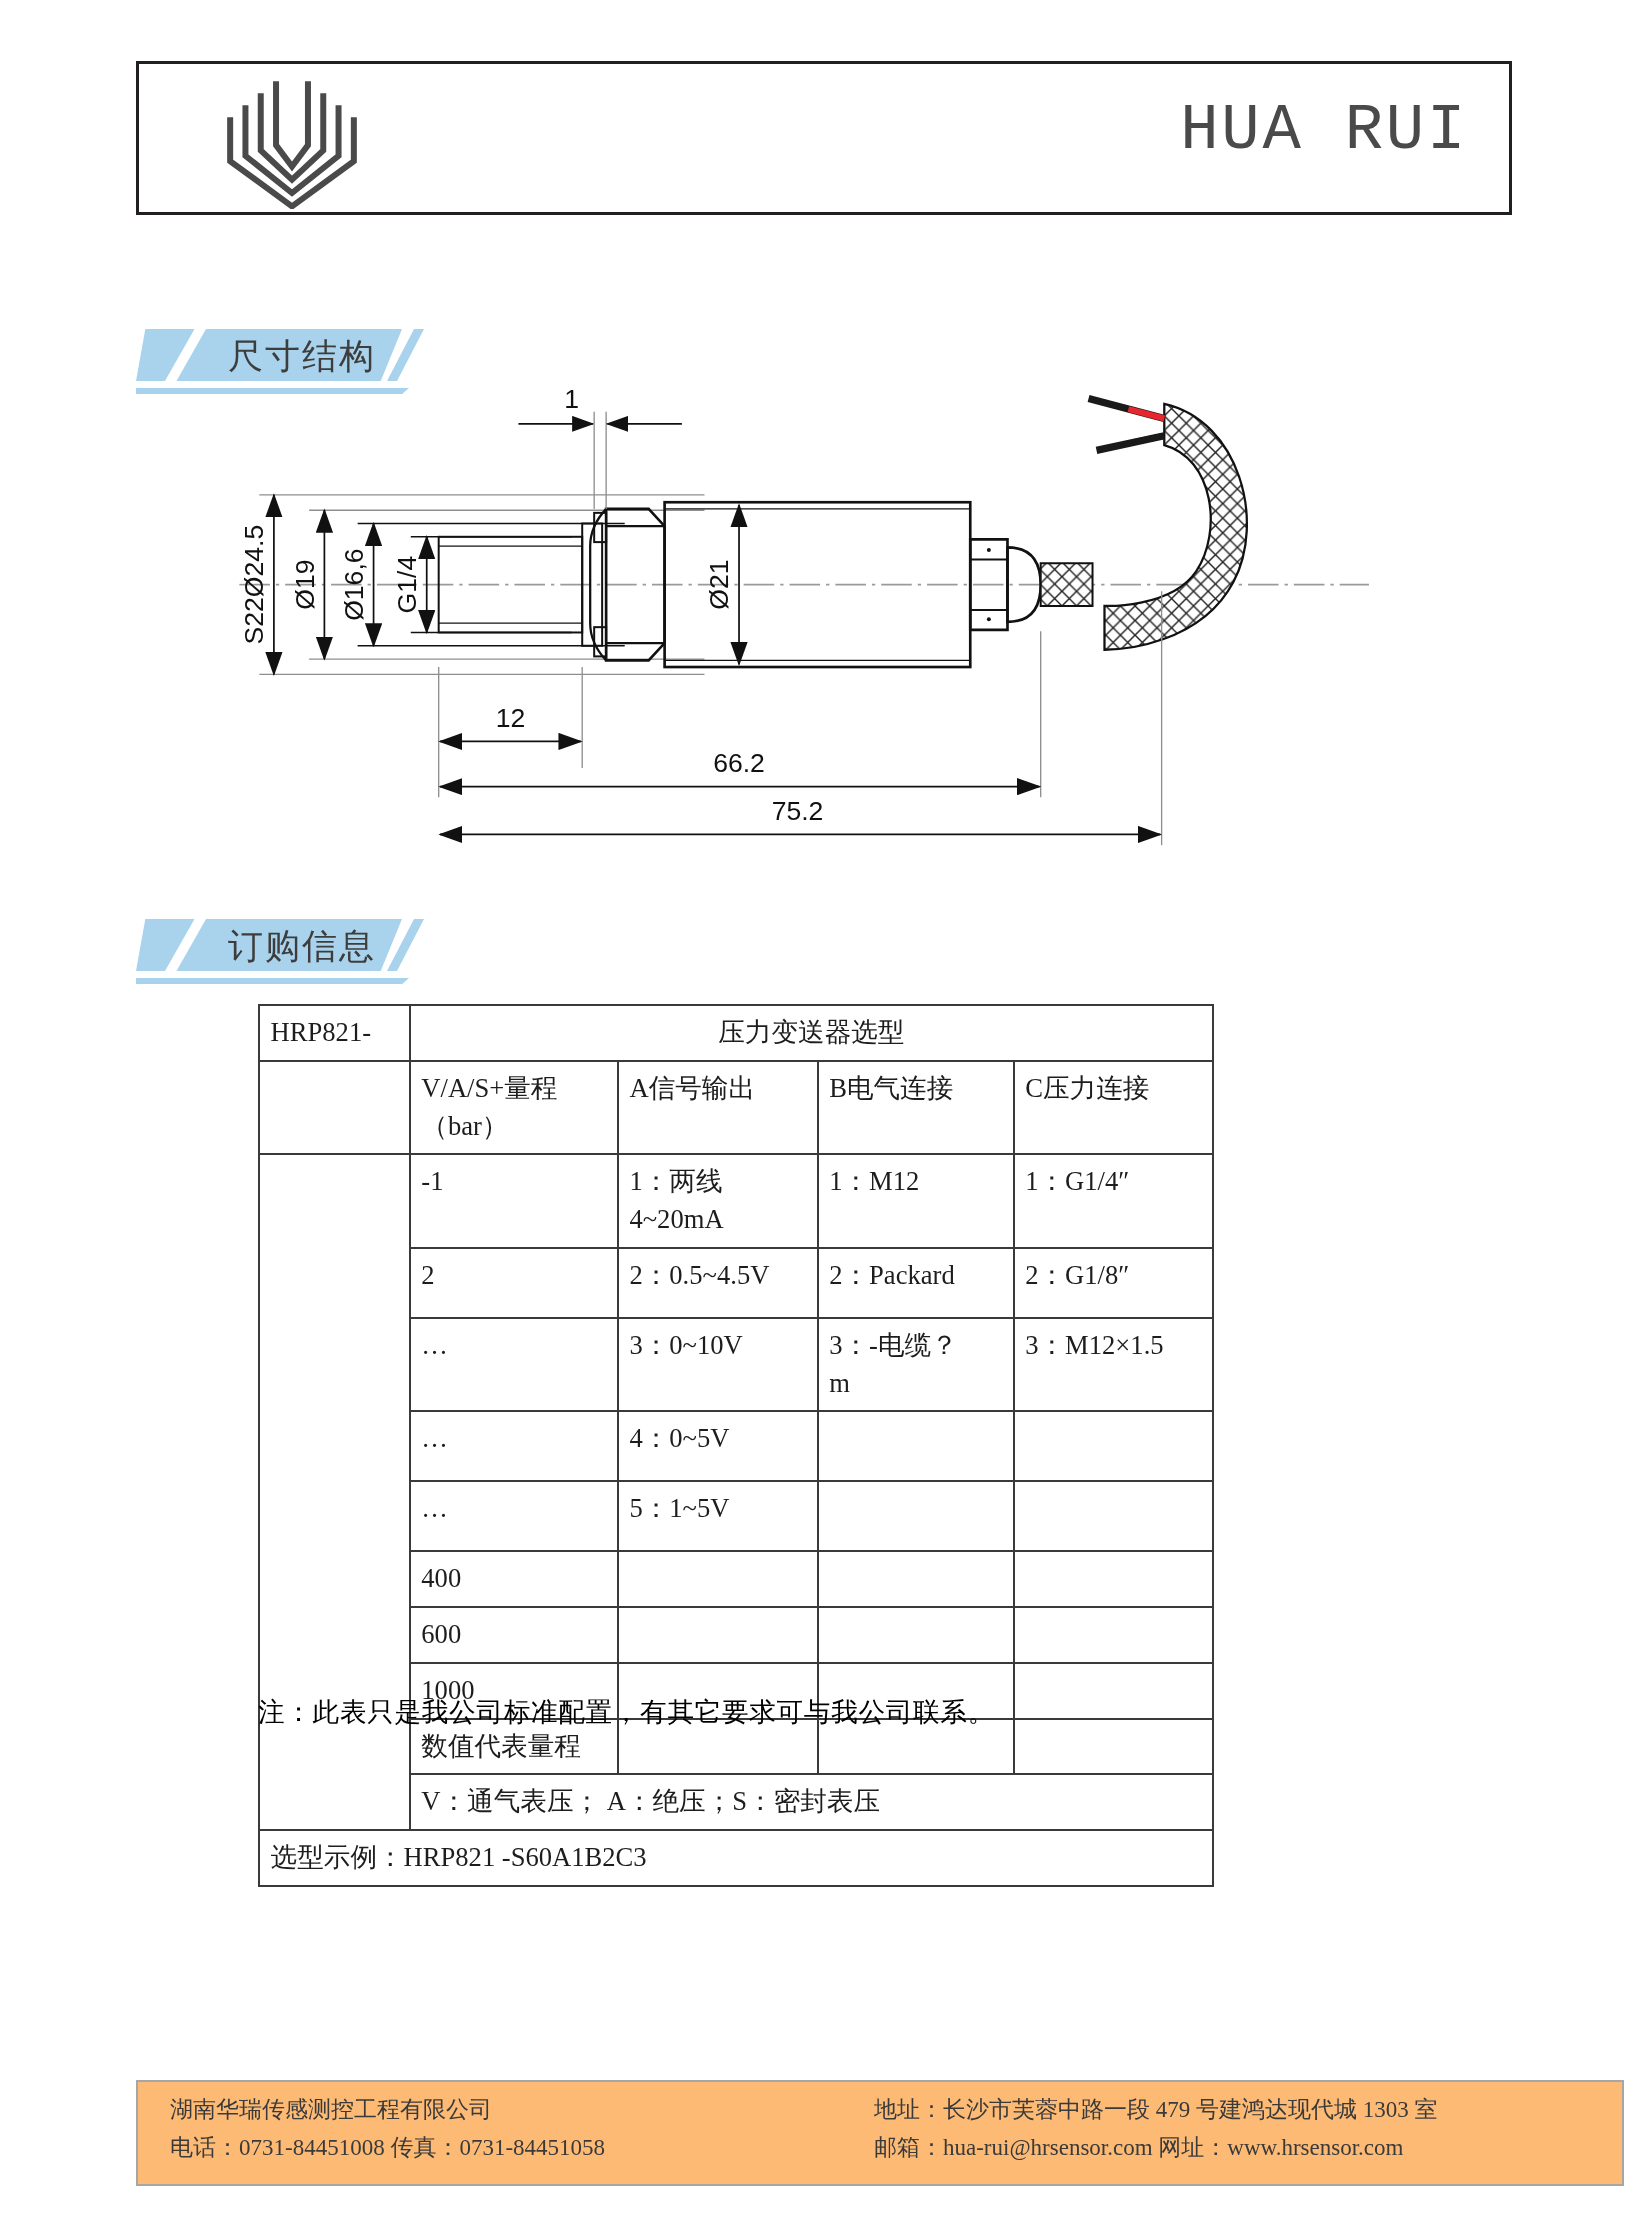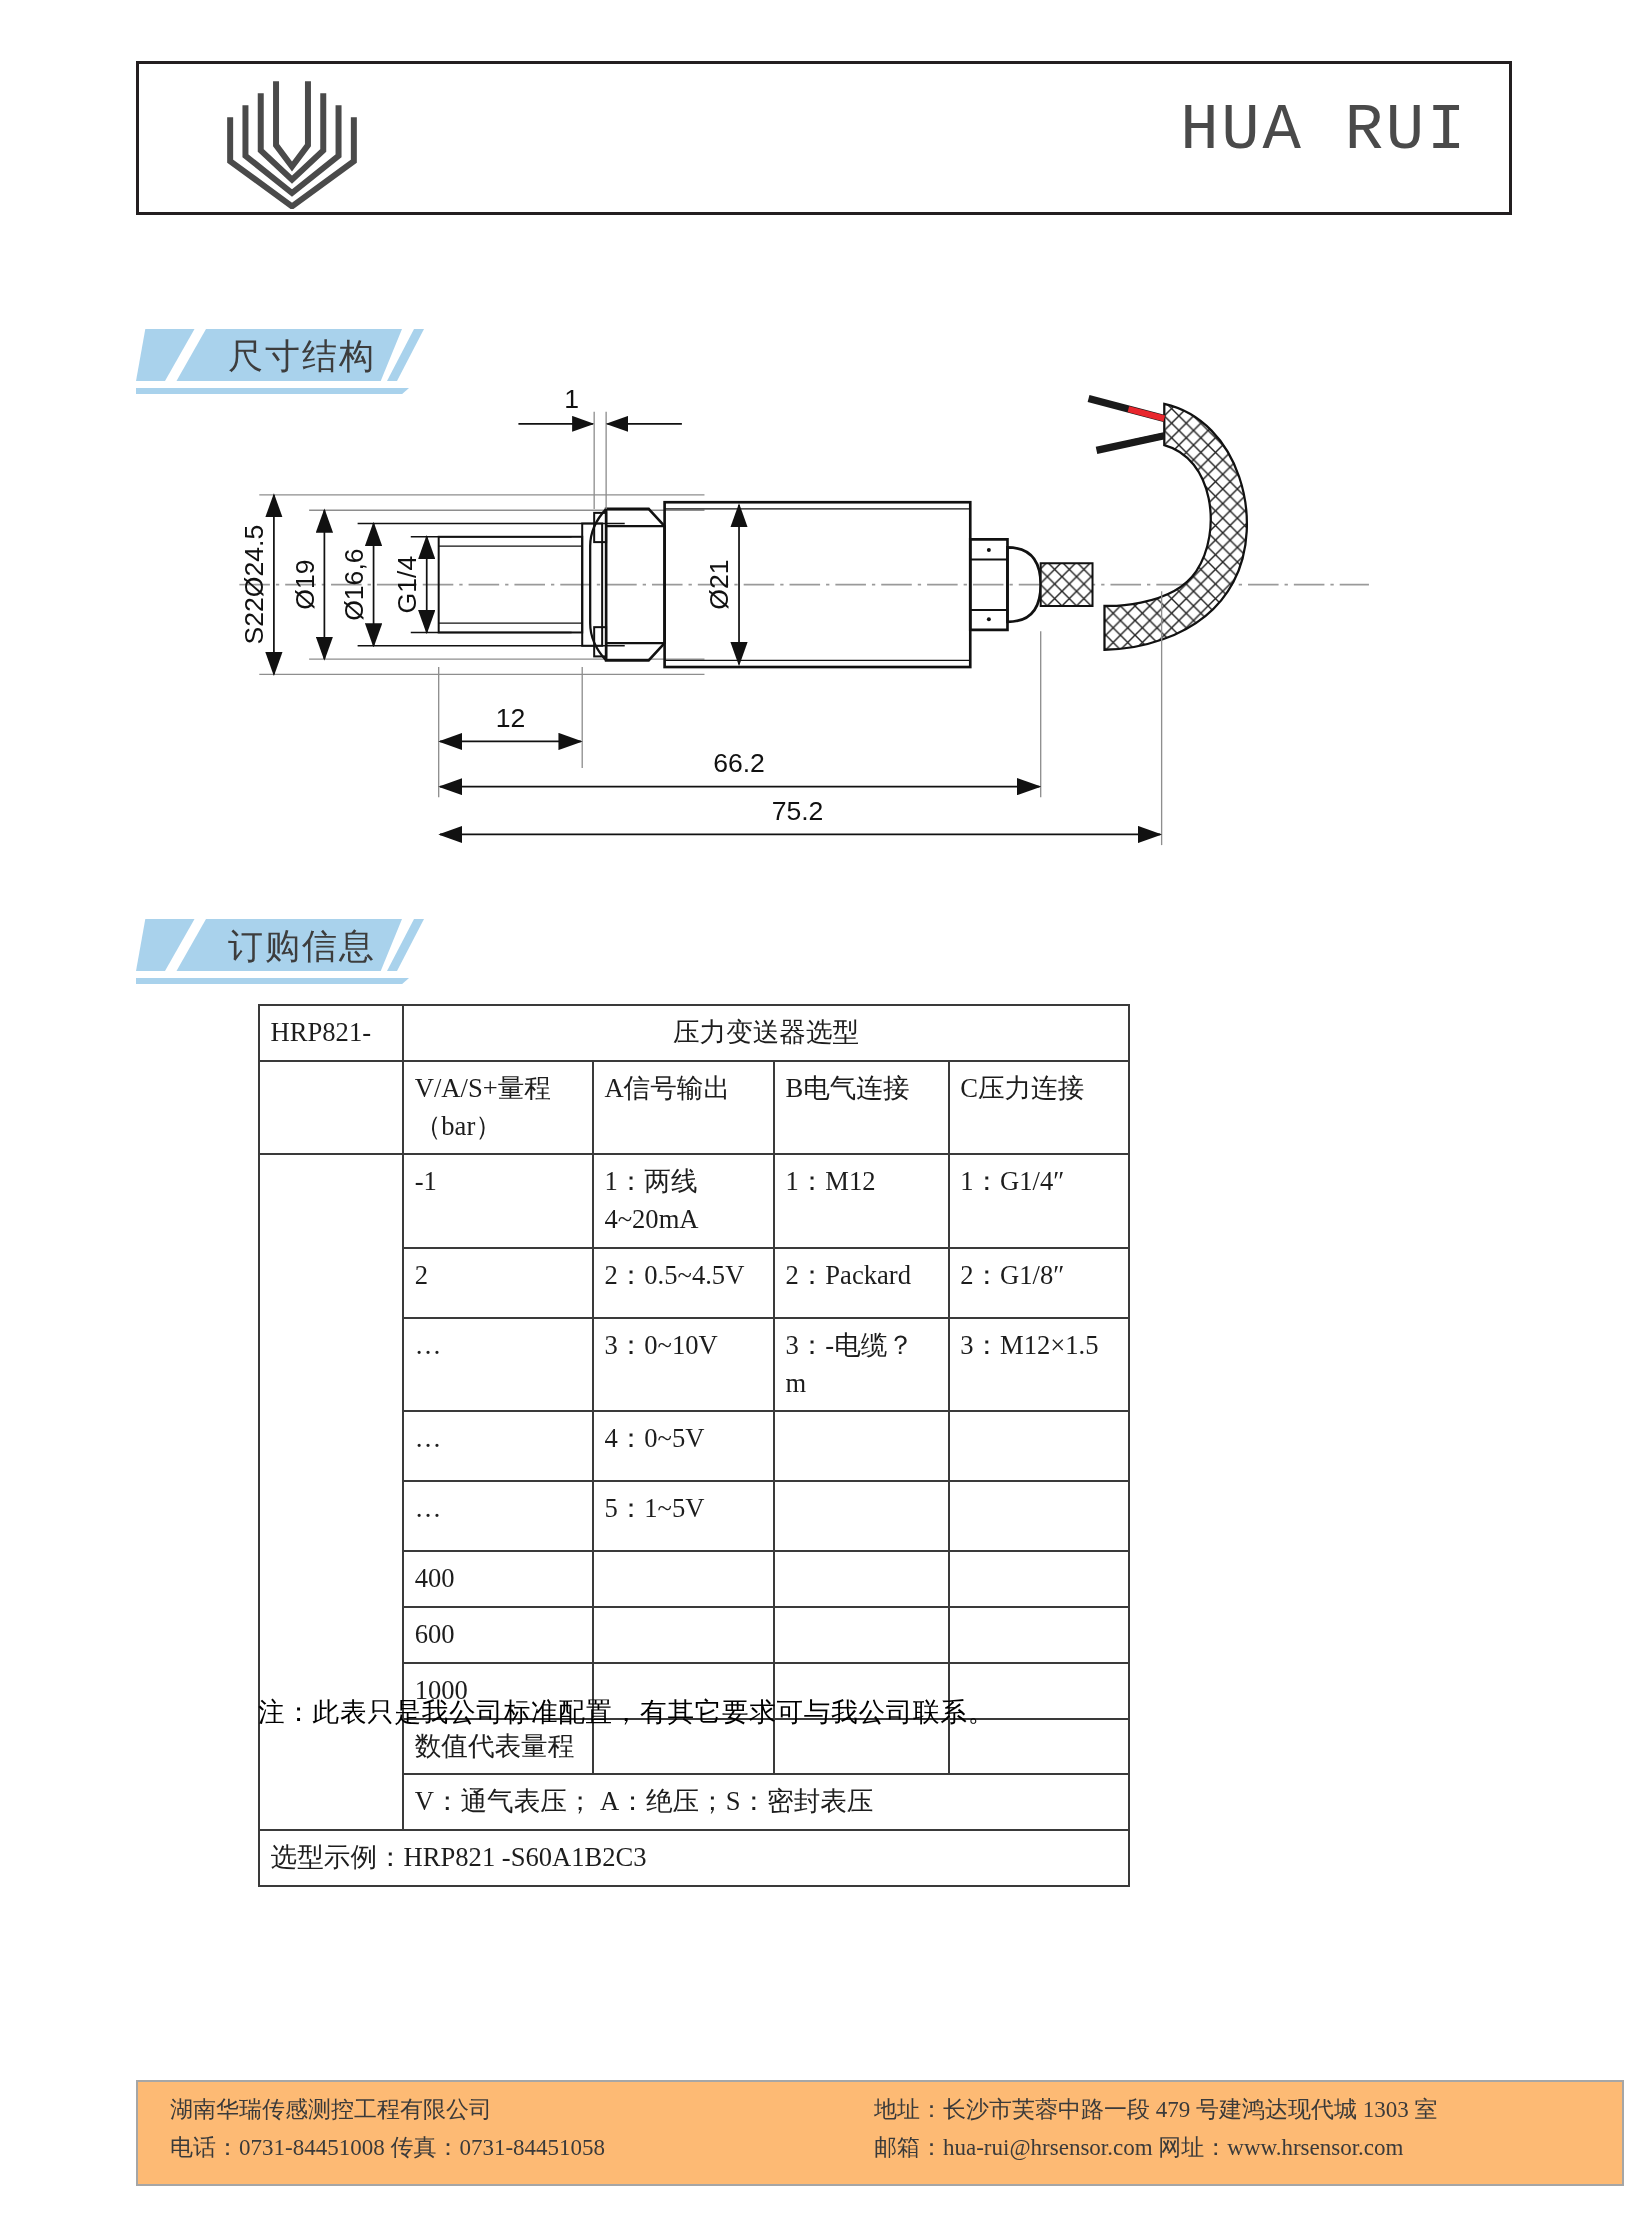--- a/index.html
+++ b/index.html
@@ -104,21 +104,21 @@
     width: 1197px;
     height: 505px;
   }
   .drawing svg { display: block; }
 
   
   .order-table {
     position: absolute;
     left: 258px;
     top: 1004px;
-    width: 872px;
+    width: 956px;
     border-collapse: collapse;
     font-size: 26.6px;
     color: #1d1d1d;
   }
   .order-table td {
     border: 2px solid #3a3a3a;
     padding: 8px 10.6px;
     vertical-align: top;
     line-height: 1.42;
     font-family: "Liberation Serif", "DejaVu Serif", serif;

